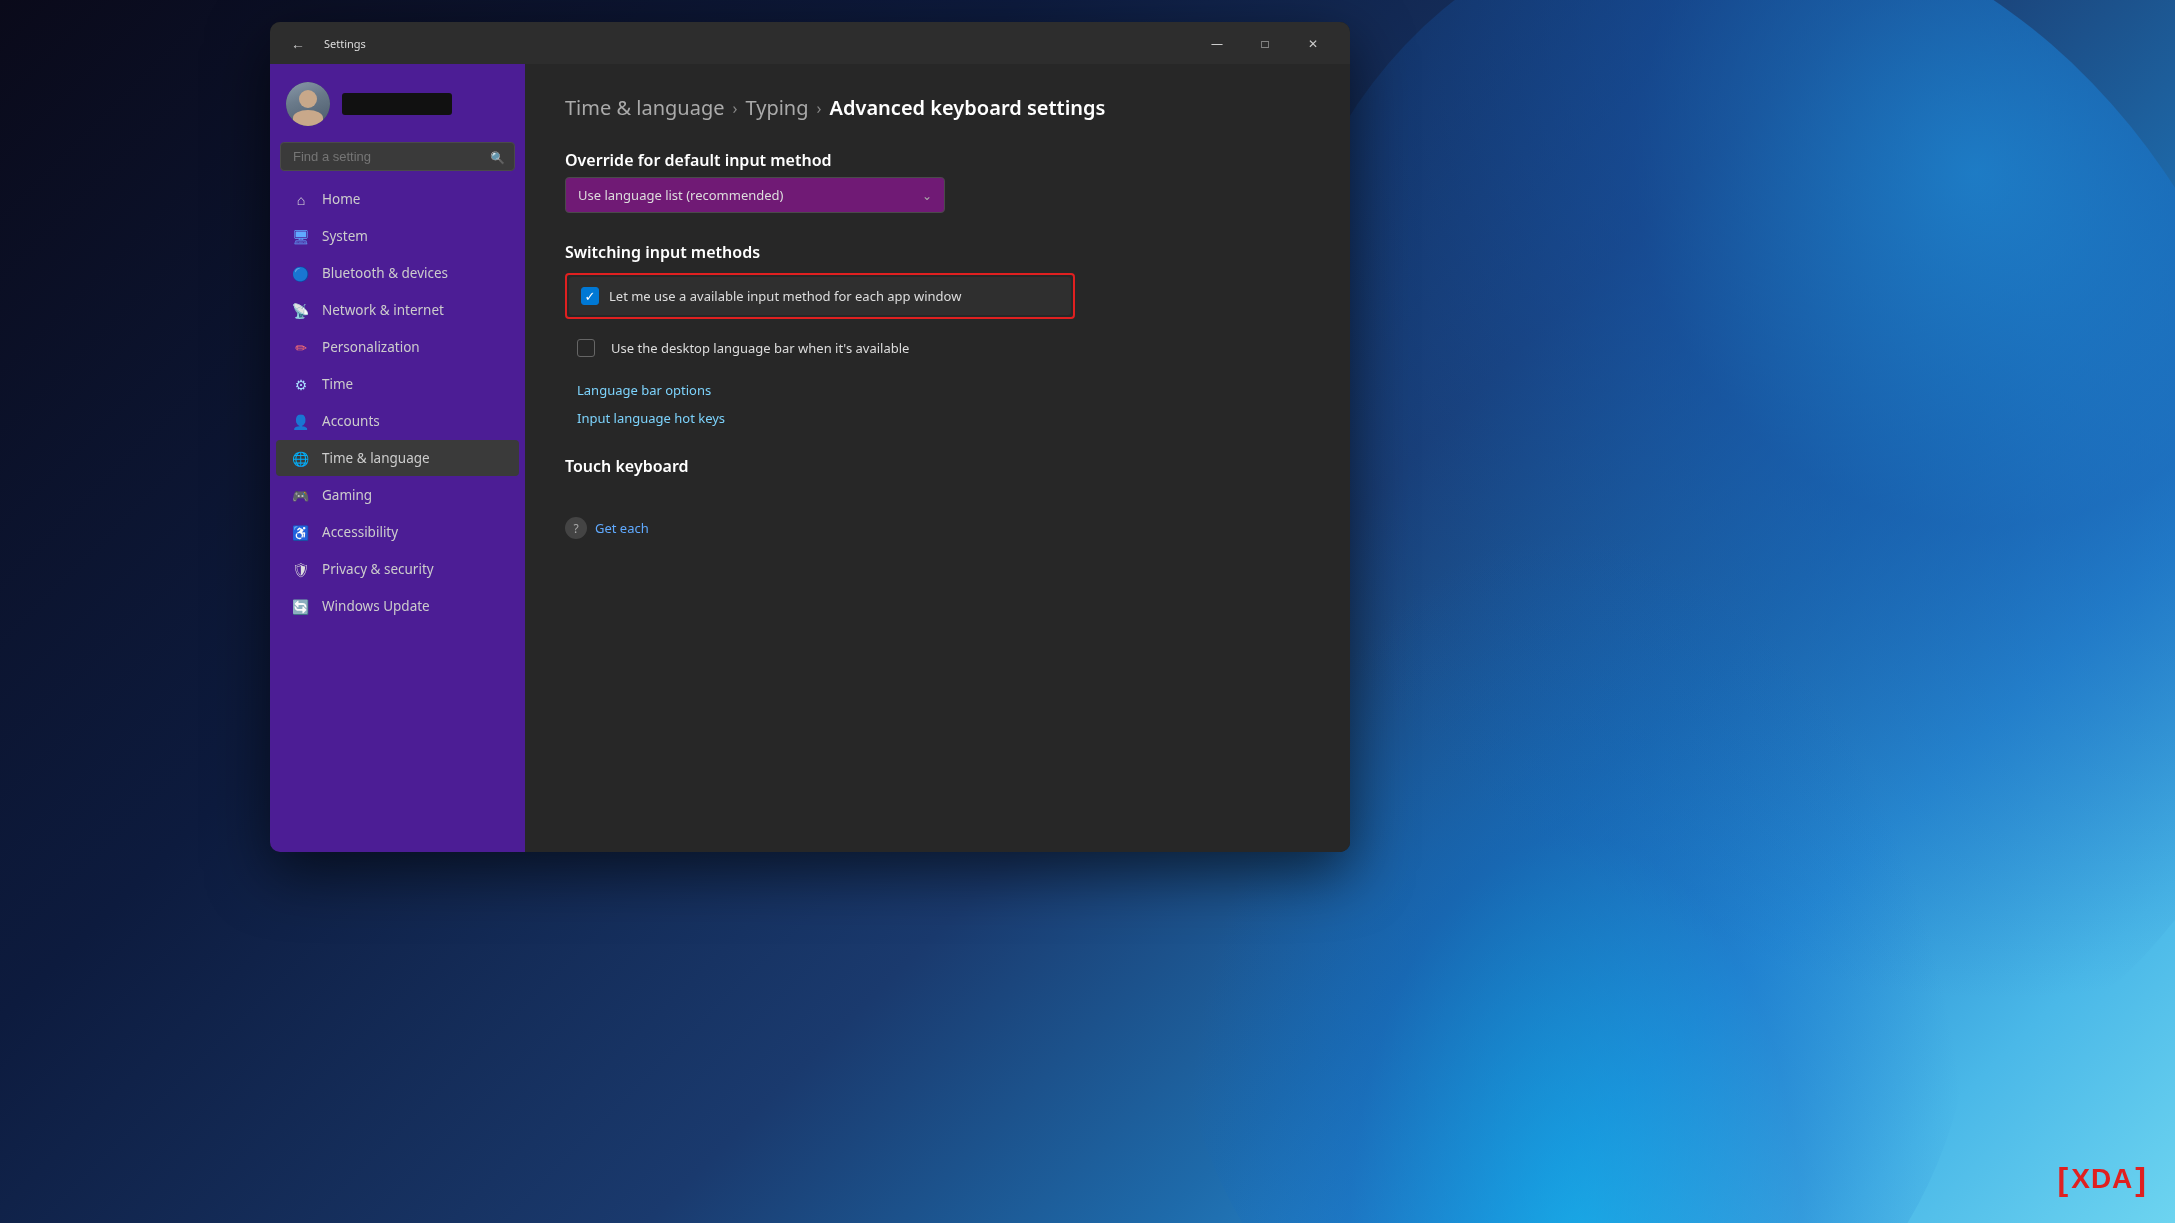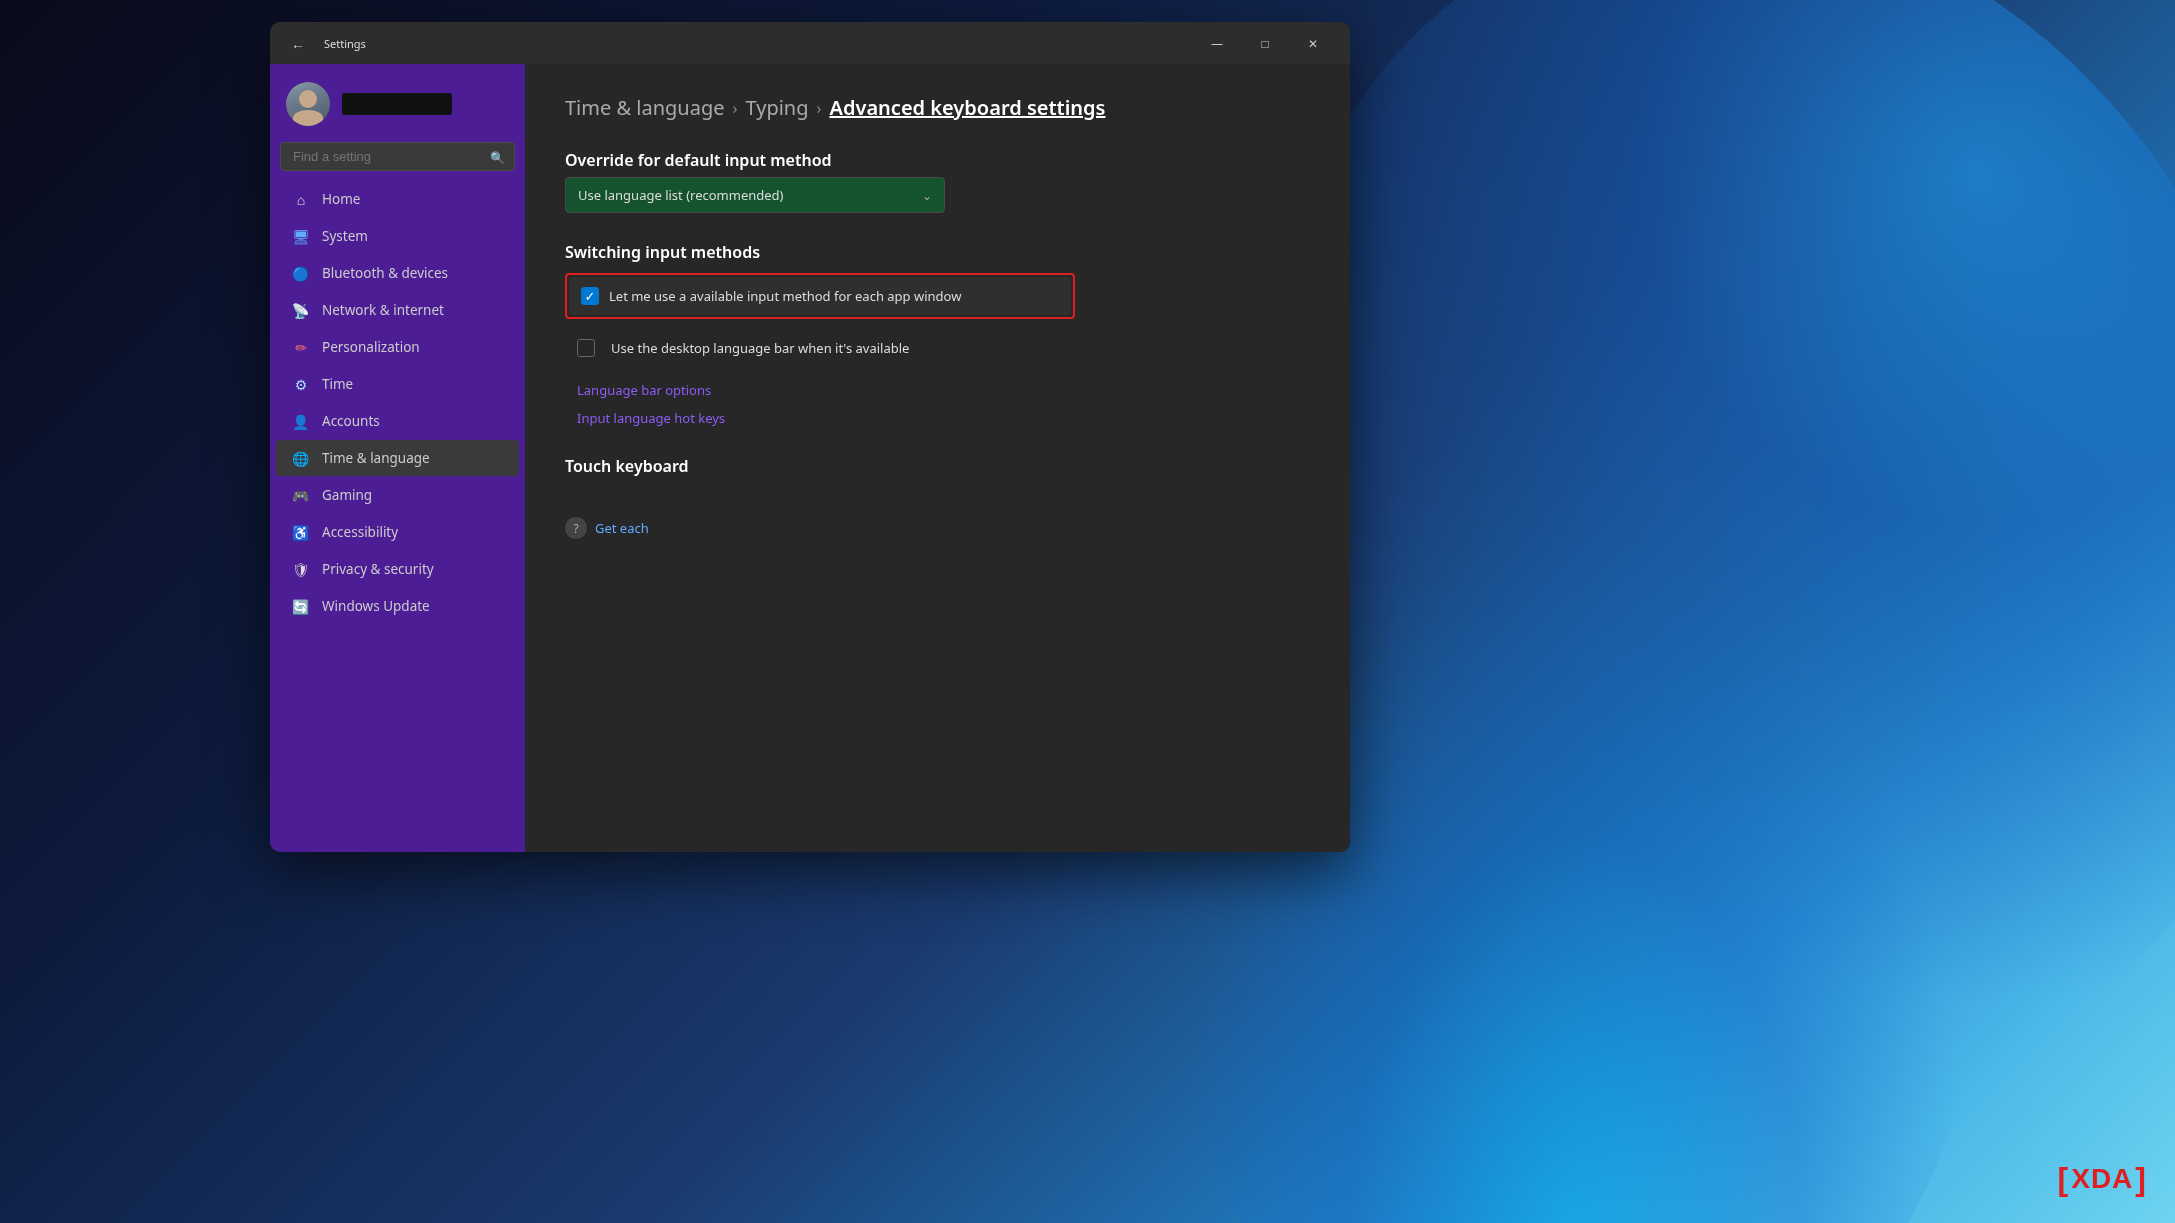--- a/index.html
+++ b/index.html
@@ -246,21 +246,20 @@
       flex-wrap: wrap;
     }
     .breadcrumb-item {
       font-size: 20px;
       color: #aaa;
     }
     .breadcrumb-item.active {
       font-size: 20px;
       color: #fff;
       font-weight: 600;
-      text-decoration: underline;
     }
     .breadcrumb-sep {
       color: #888;
       font-size: 16px;
     }
 
     
     .section-title {
       font-size: 16px;
       font-weight: 600;
@@ -272,21 +271,21 @@
       color: #aaa;
       line-height: 1.5;
       margin-bottom: 14px;
     }
 
     
     .dropdown {
       display: flex;
       align-items: center;
       justify-content: space-between;
-      background: #14532d;
+      background: #701a75;
       border: 1px solid #4a4a4a;
       border-radius: 4px;
       padding: 8px 12px;
       width: 380px;
       cursor: pointer;
       margin-bottom: 28px;
     }
     .dropdown-text {
       font-size: 13px;
       color: #ddd;
@@ -347,21 +346,21 @@
       border: 1px solid #666;
     }
     .checkbox-label {
       font-size: 13px;
       color: #ddd;
     }
 
     
     .settings-link {
       display: block;
-      color: #8b5cf6;
+      color: #7dd3fc;
       font-size: 13px;
       text-decoration: none;
       margin-bottom: 10px;
       cursor: pointer;
       margin-left: 12px;
     }
 
     
     .touch-keyboard-section {
       margin-top: 10px;

